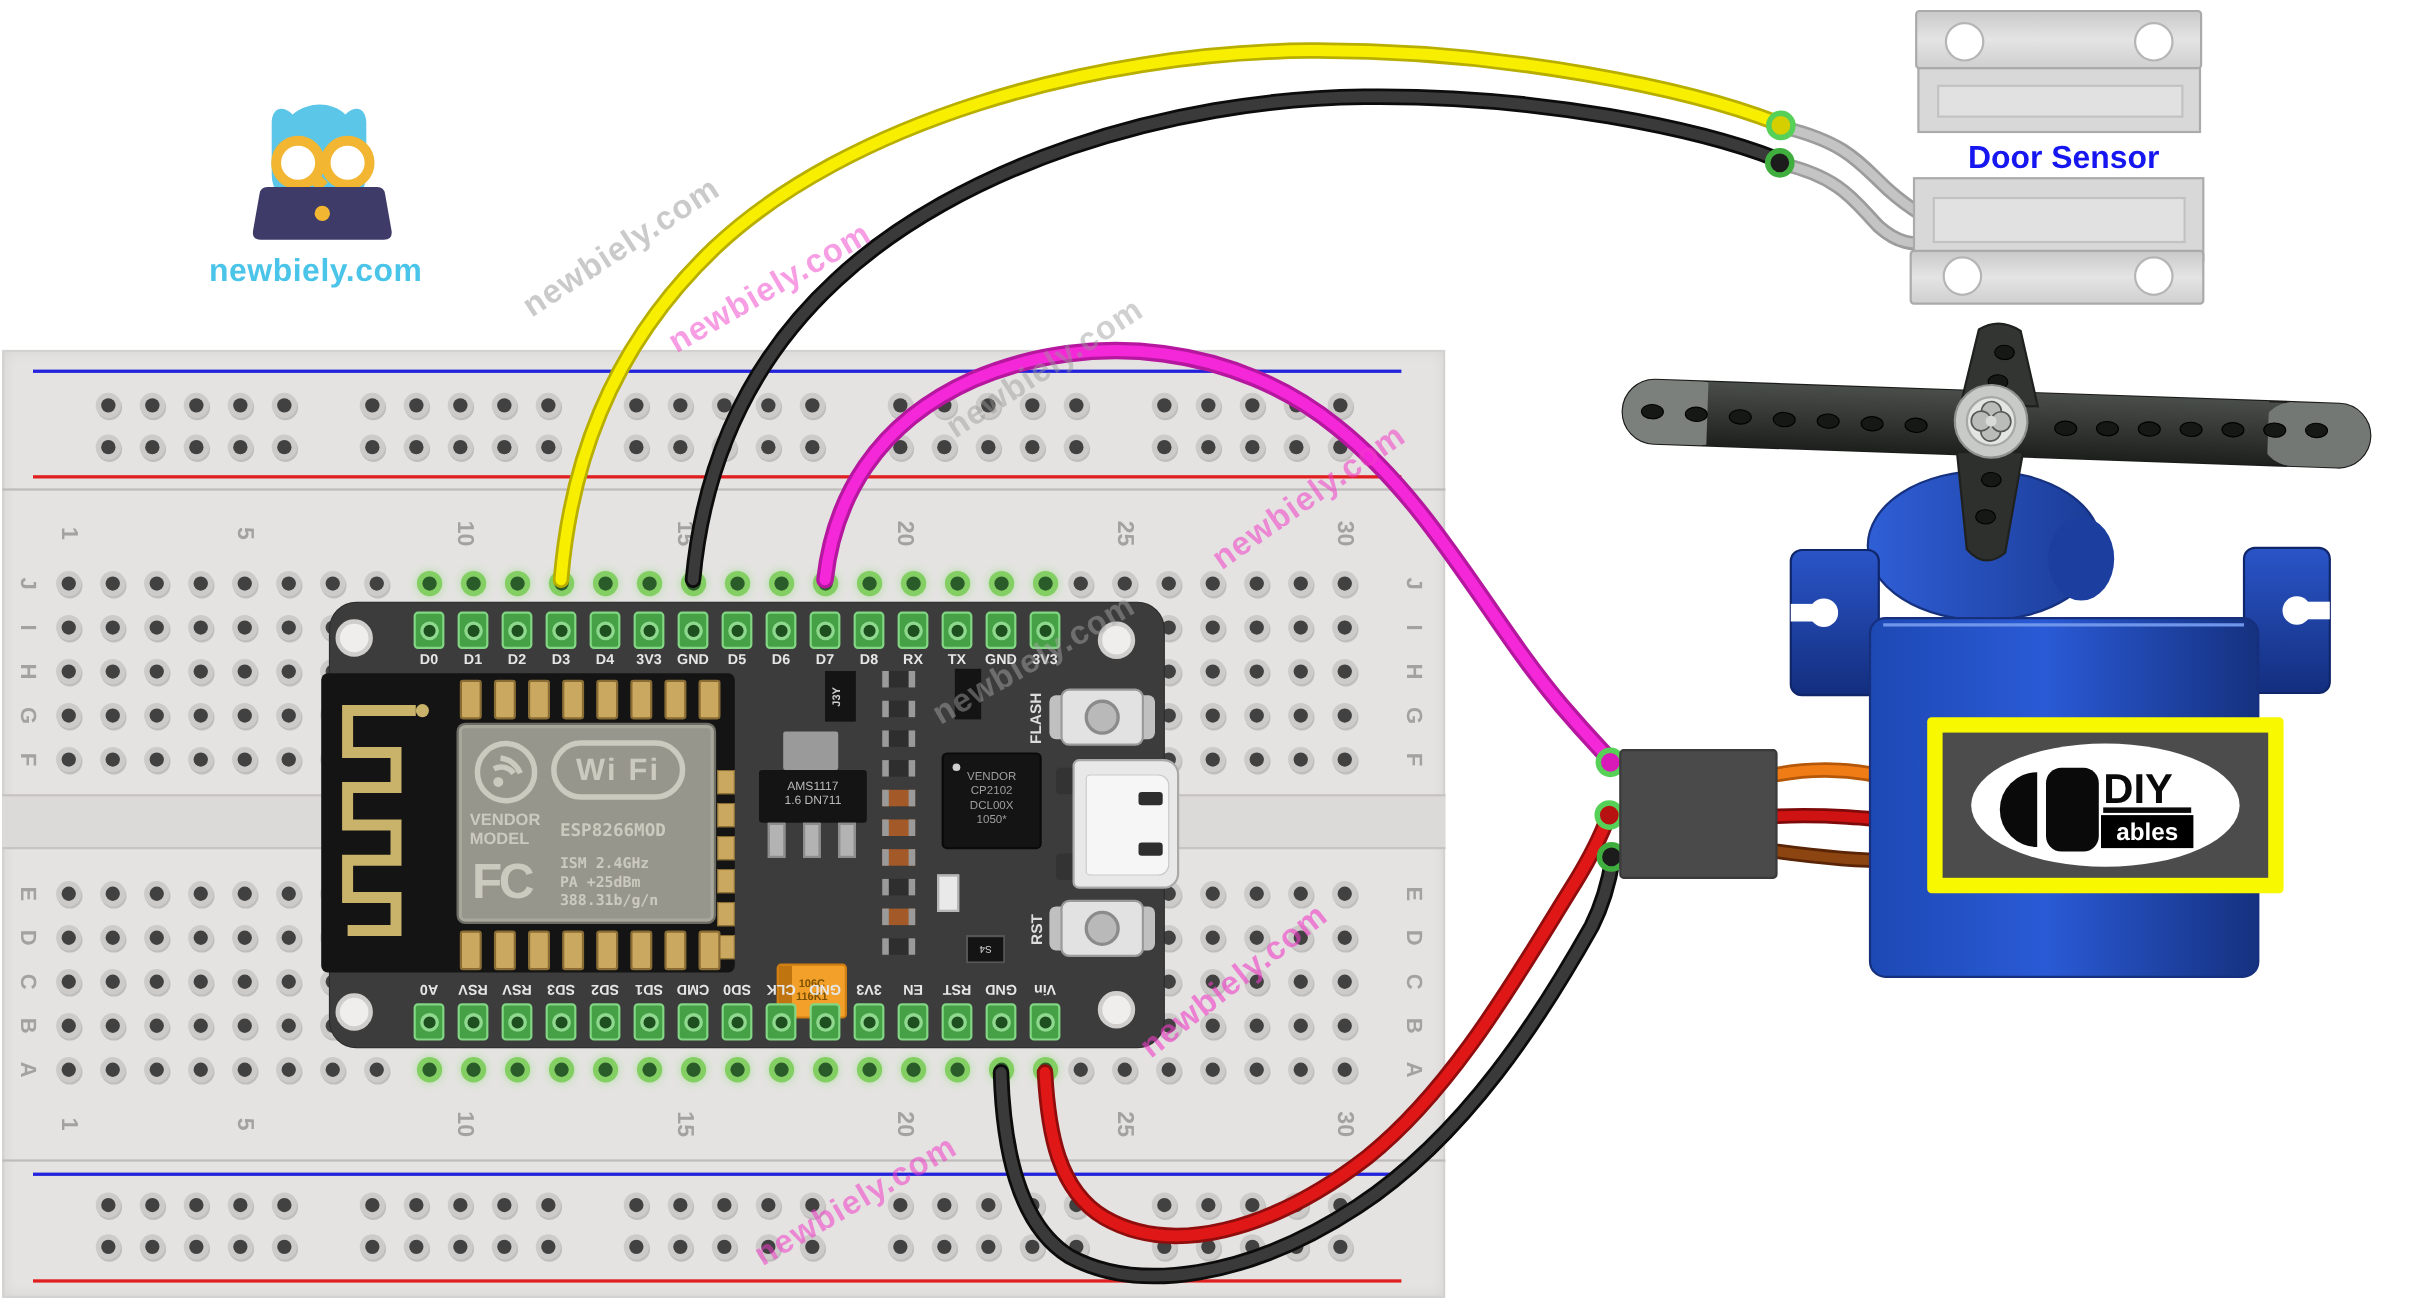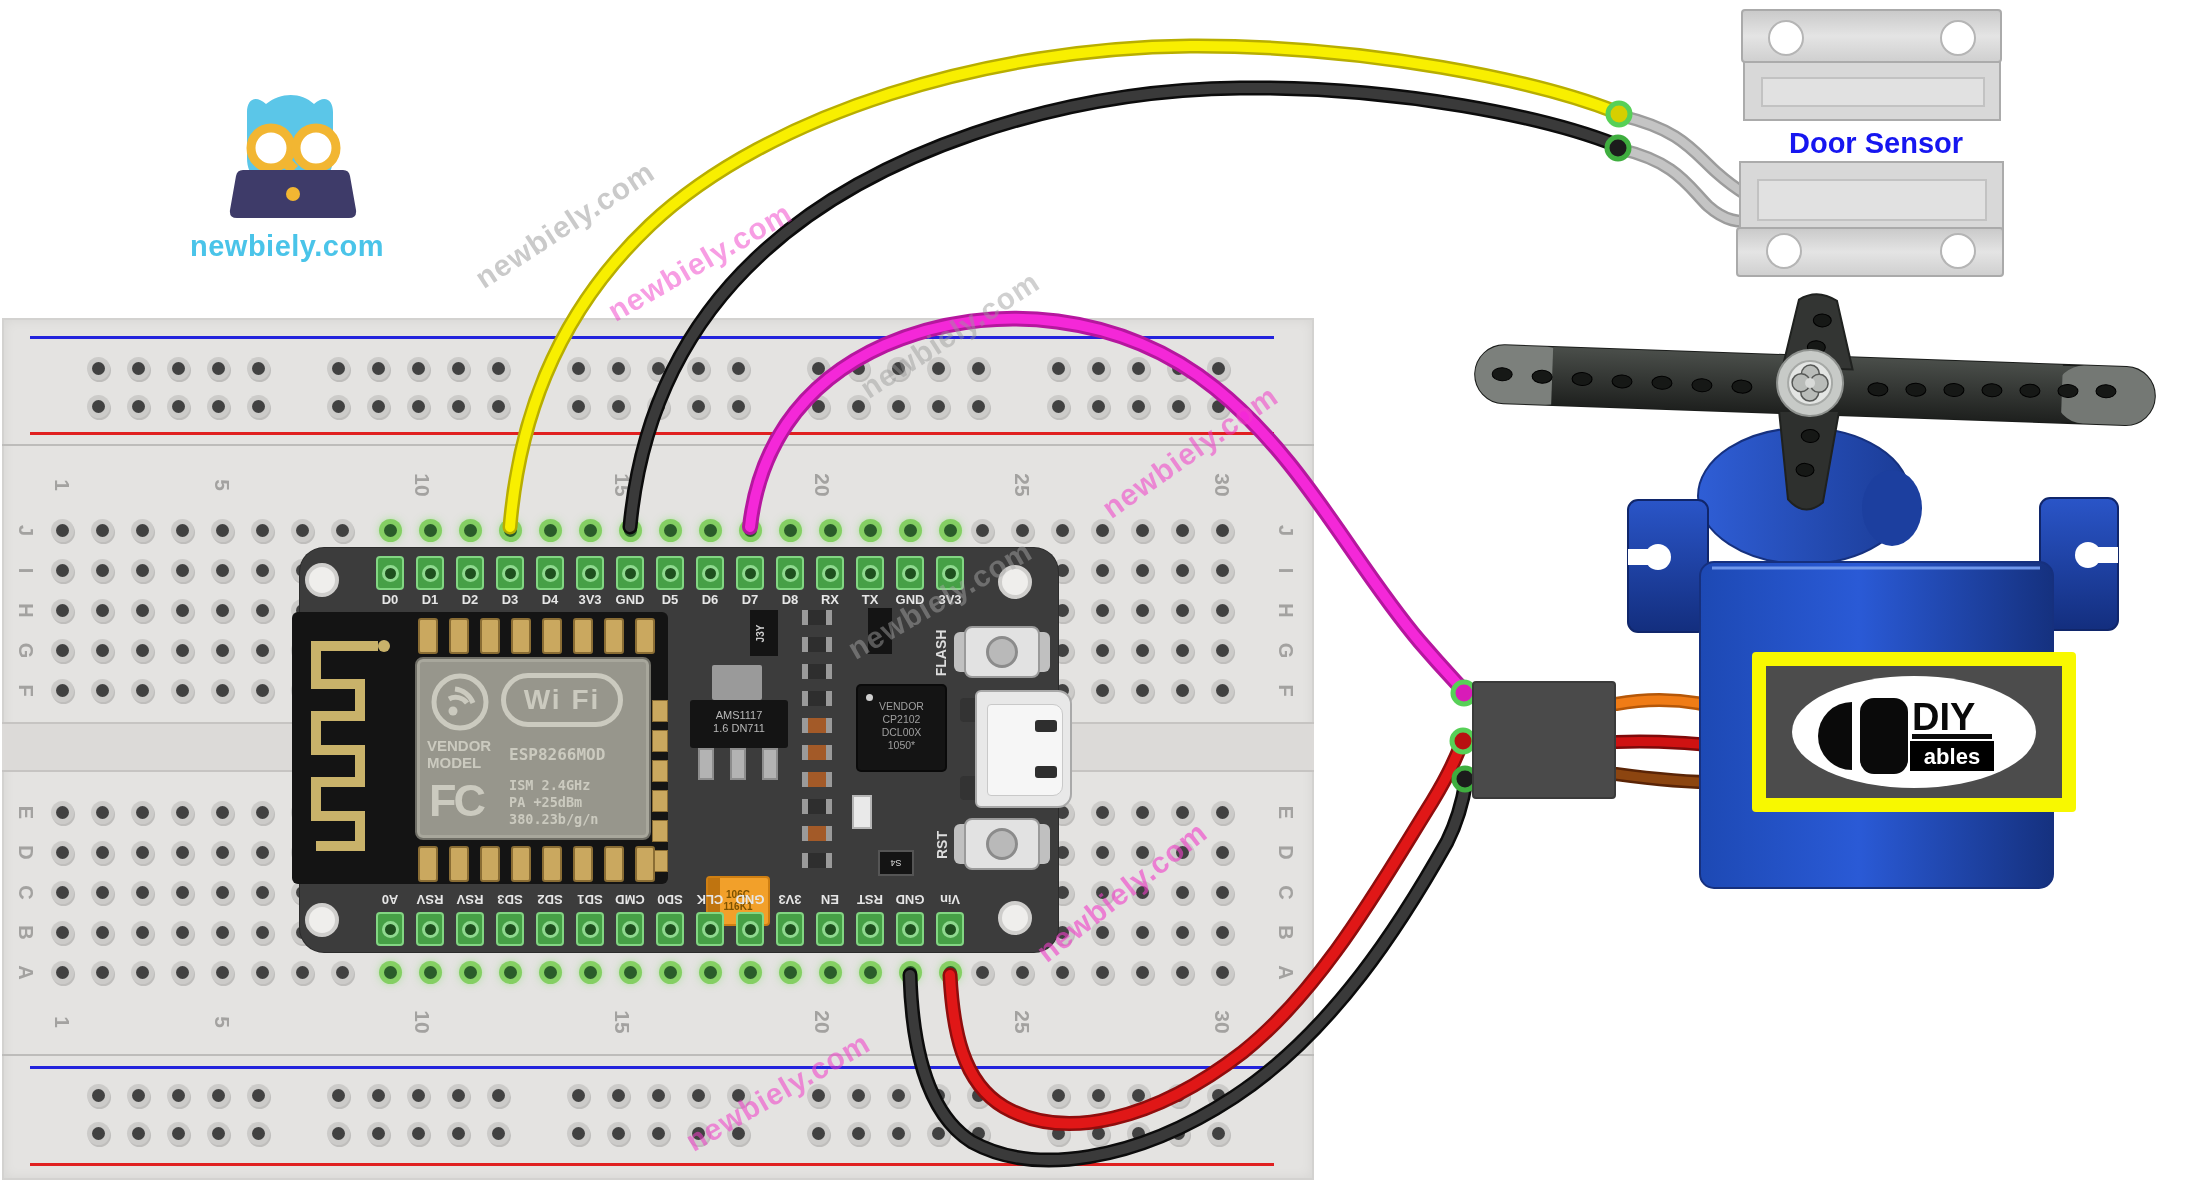--- a/index.html
+++ b/index.html
@@ -527,21 +527,21 @@
         <div id="wifi-badge">Wi Fi</div>
         <div class="shieldtxt" style="left:10px;top:78px;font-size:15px;line-height:17px;">
           <div>VENDOR</div>
           <div>MODEL</div>
         </div>
         <div class="shieldtxt mono" style="left:92px;top:86px;font-size:16px;">ESP8266MOD</div>
         <div class="shieldtxt" style="left:12px;top:116px;font-size:45px;letter-spacing:-3px;">FC</div>
         <div class="shieldtxt mono" style="left:92px;top:118px;font-size:13.5px;line-height:17px;">
           <div>ISM 2.4GHz</div>
           <div>PA  +25dBm</div>
-          <div>380.23b/g/n</div>
+          <div>388.31b/g/n</div>
         </div>
       </div>
       <div class="mpad" style="left:360px;top:88px;"></div>
       <div class="mpad" style="left:360px;top:118px;"></div>
       <div class="mpad" style="left:360px;top:148px;"></div>
       <div class="mpad" style="left:360px;top:178px;"></div>
       <div class="mpad" style="left:360px;top:208px;"></div>
       <div class="mpad" style="left:360px;top:238px;"></div>
     </div>
 

